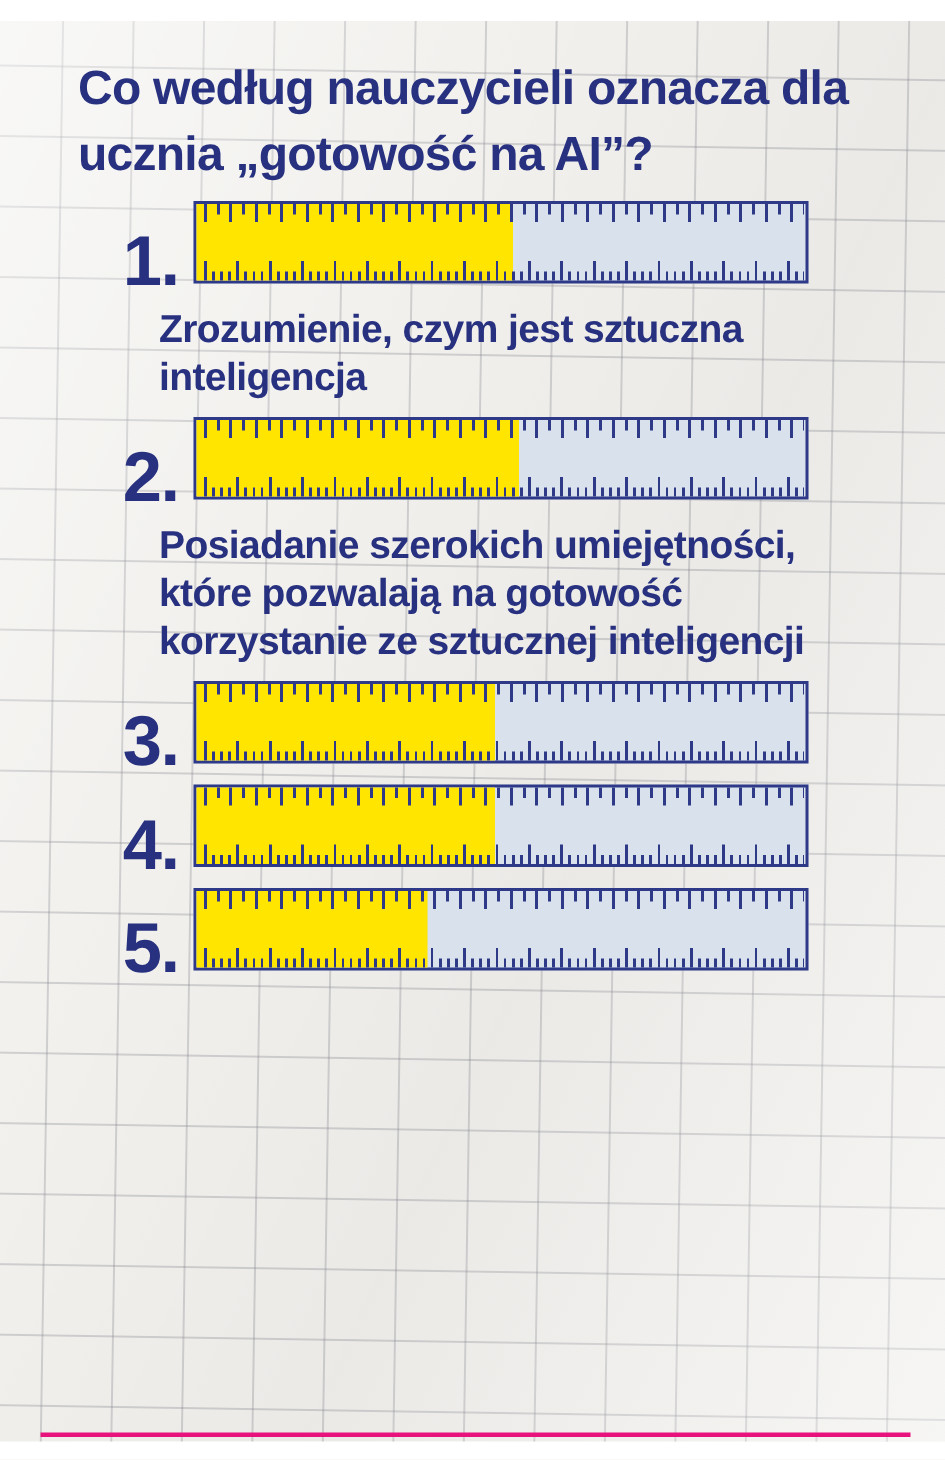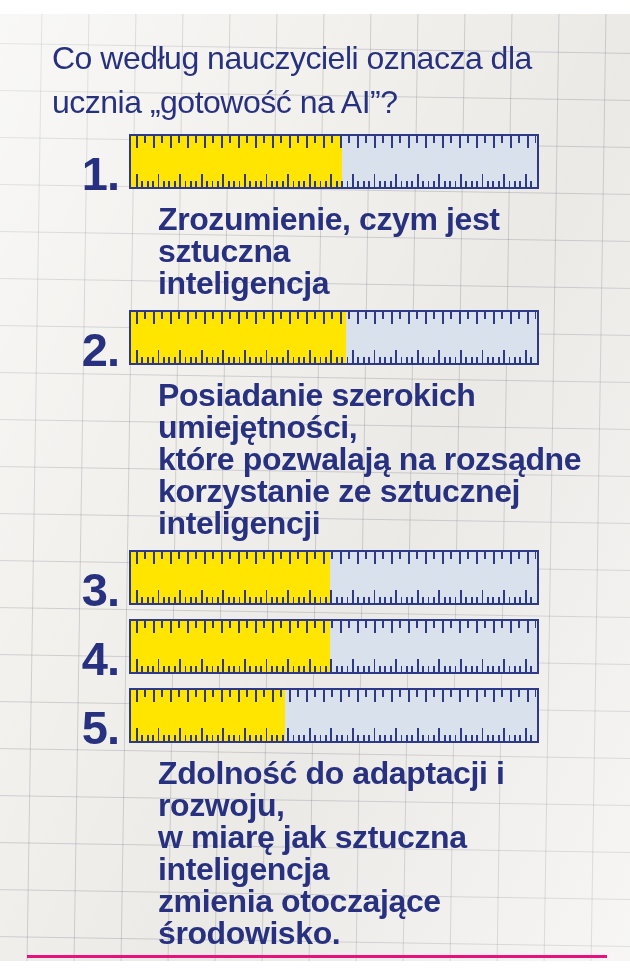--- a/index.html
+++ b/index.html
@@ -29,21 +29,21 @@
     position:absolute;inset:0;
     background:linear-gradient(115deg, rgba(255,255,255,0.5) 0%, rgba(255,255,255,0) 30%, rgba(0,0,0,0.03) 60%, rgba(255,255,255,0.35) 100%);
   }
   
   .content{
     position:relative;z-index:2;
     padding:36px 0 0 52px;
     color:var(--navy,#27317f);
   }
   .title{
-    font-size:32px;line-height:44px;font-weight:normal;
+    font-size:32px;line-height:44px;font-weight:bold;
     letter-spacing:-0.5px;
     white-space:pre-line;
     margin:0 0 10px 0;
     width:545px;
   }
   .row{
     display:flex;align-items:flex-end;
     margin-bottom:14px;
   }
   .num{
@@ -77,23 +77,23 @@
   }
   .ticks-bottom{
     bottom:0;height:13px;
     background-image:
       repeating-linear-gradient(to right, var(--ruler-border,#2e3a88) 0 1.8px, transparent 1.8px 21.6px),
       repeating-linear-gradient(to right, transparent 0 5.4px, var(--ruler-border,#2e3a88) 5.4px 7.2px, transparent 7.2px 10.8px, var(--ruler-border,#2e3a88) 10.8px 12.6px, transparent 12.6px 16.2px, var(--ruler-border,#2e3a88) 16.2px 18px, transparent 18px 21.6px);
     background-size:100% 13px,100% 6px;
     background-position:0 100%,0 100%;
   }
   .caption{
-    margin:0 0 11px 106px;
+    margin:0 0 11px 54px;
     width:460px;
-    font-size:32px;line-height:32px;font-weight:bold;
+    font-size:26px;line-height:32px;font-weight:bold;
     letter-spacing:-0.4px;
     white-space:pre-line;
   }
   .accent-line{
     position:absolute;z-index:3;
     left:27px;top:955px;
     width:580px;height:3px;
     background:var(--accent-line,#e8127c);
   }
 </style>
@@ -123,21 +123,21 @@
 
   <div class="row">
     <div class="num">2.</div>
     <div class="ruler">
       <div class="fill" style="width: 53%;"></div>
       <div class="ticks ticks-top"></div>
       <div class="ticks ticks-bottom"></div>
     </div>
   </div>
   <p class="caption">Posiadanie szerokich umiejętności,
-które pozwalają na rozsądne
+które pozwalają na gotowość
 korzystanie ze sztucznej inteligencji</p>
 
   <div class="row">
     <div class="num">3.</div>
     <div class="ruler">
       <div class="fill" style="width: 49%;"></div>
       <div class="ticks ticks-top"></div>
       <div class="ticks ticks-bottom"></div>
     </div>
   </div>
@@ -152,19 +152,16 @@
   </div>
 
   <div class="row">
     <div class="num">5.</div>
     <div class="ruler">
       <div class="fill" style="width: 38%;"></div>
       <div class="ticks ticks-top"></div>
       <div class="ticks ticks-bottom"></div>
     </div>
   </div>
-  <p class="caption">Zdolność do adaptacji i rozwoju,
-w miarę jak sztuczna inteligencja
-zmienia otoczające środowisko.</p>
 
 </div>
 
 <div class="accent-line"></div>
 
 </body></html>

